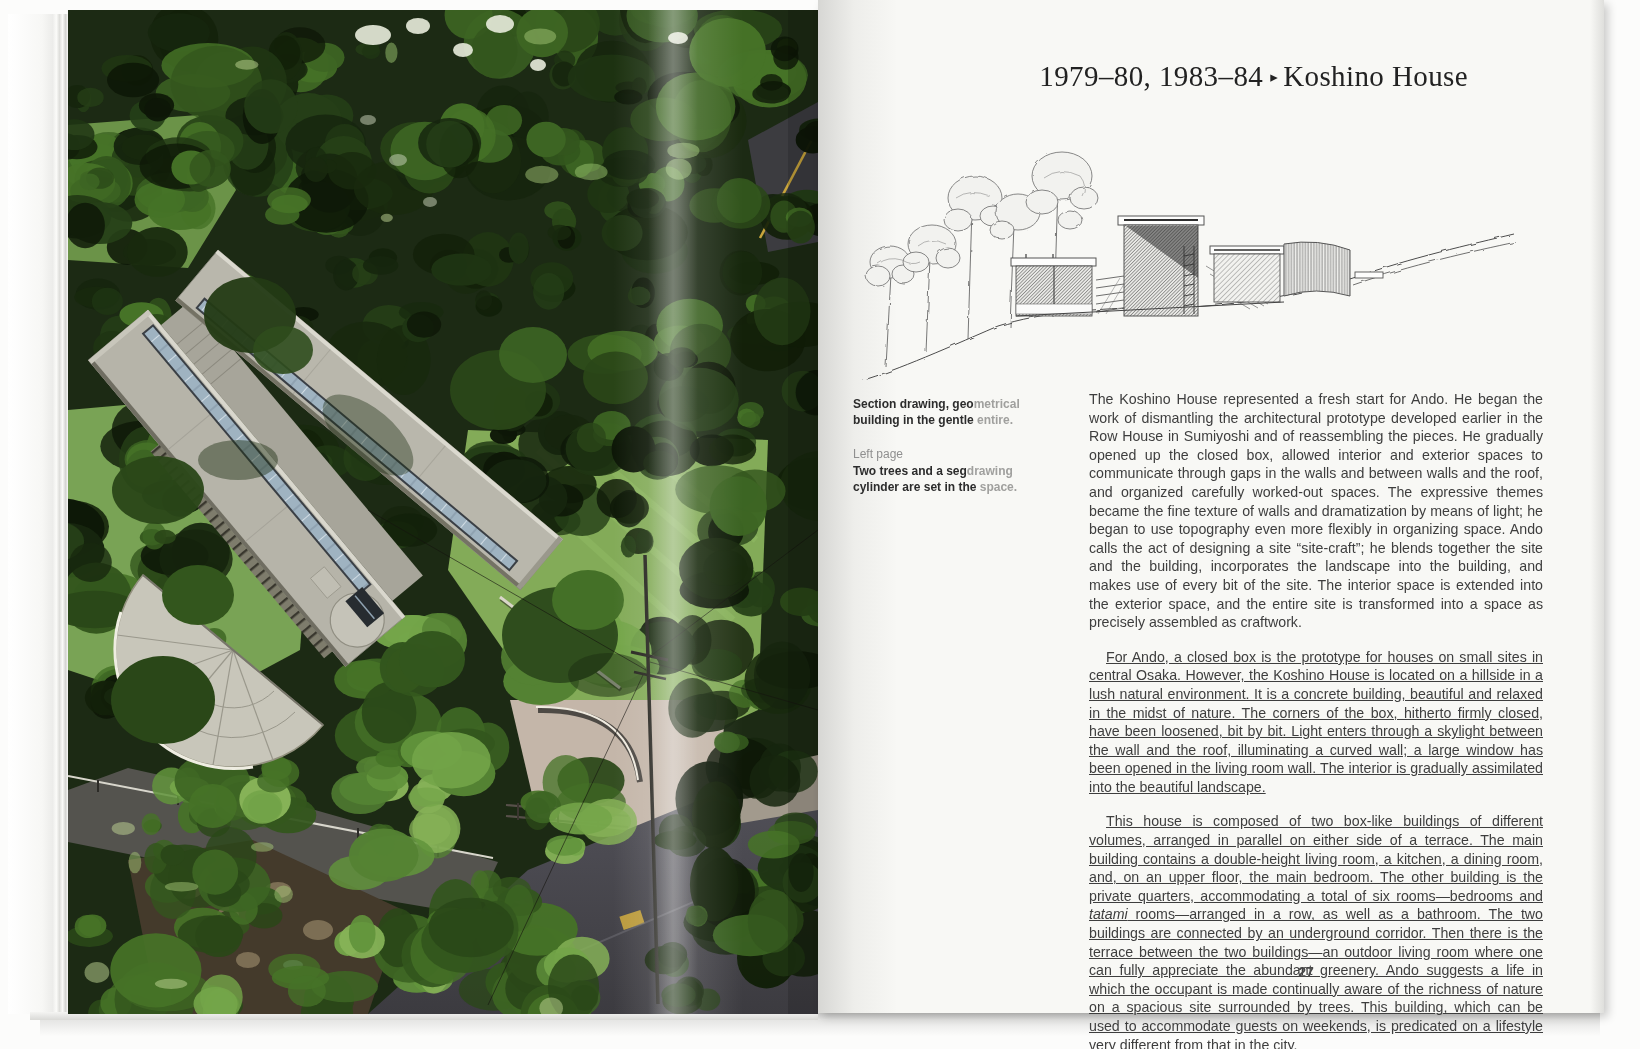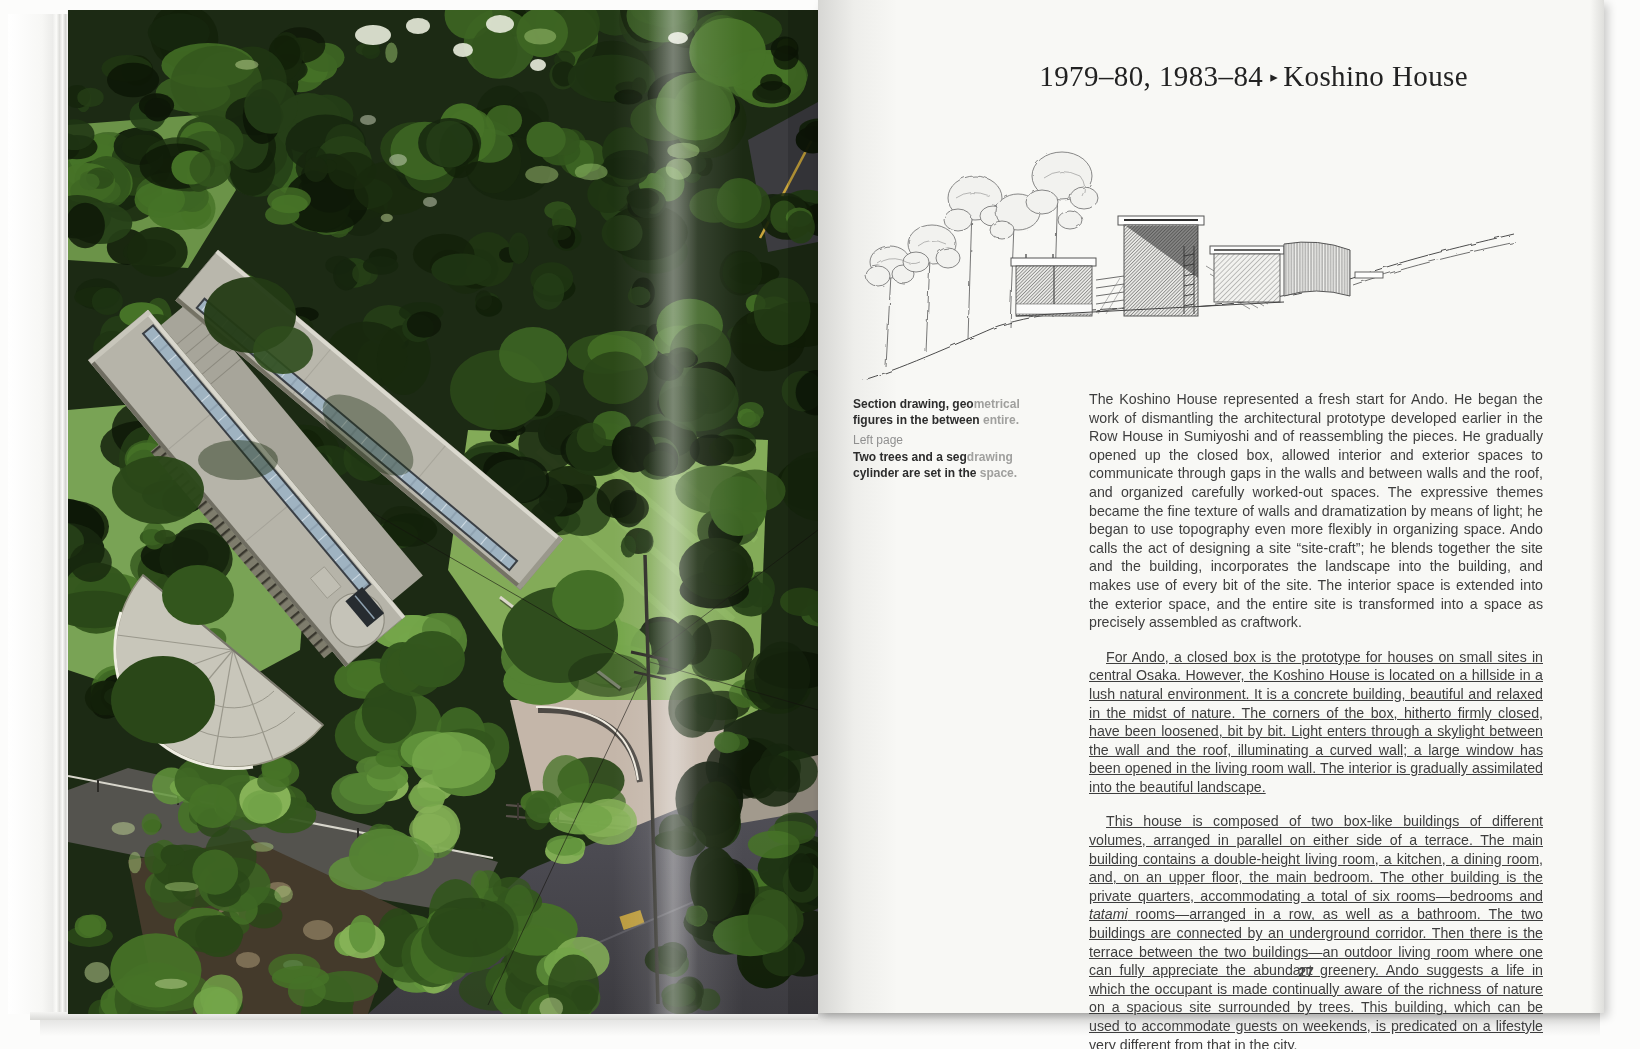--- a/index.html
+++ b/index.html
@@ -28,21 +28,21 @@
   #header{position:absolute;left:0;top:60px;width:650px;text-align:right;color:#222;}
   #page-title{font-family:"Liberation Serif","DejaVu Serif",serif;font-size:29px;letter-spacing:.4px;white-space:nowrap;}
   #page-title .arrow{font-size:15px;position:relative;top:-4px;padding:0 5px 0 7px;}
   #page-subtitle{margin-top:7px;font-family:"Liberation Serif","DejaVu Serif",serif;font-weight:bold;
     font-size:15.5px;color:#1f1f1f;word-spacing:1px;}
   #page-subtitle .arrow{font-size:10px;position:relative;top:-1.5px;padding:0 4px;}
   
   #drawing{position:absolute;left:30px;top:146px;width:676px;height:234px;}
   
   #captions{position:absolute;left:35px;top:396px;width:175px;font-size:12px;line-height:16.2px;font-weight:bold;}
-  #captions .block2{margin-top:4px;}
+  #captions .block2{margin-top:18px;}
   .t-dark{color:#2c2c2c;}
   .t-faded{color:#a0a09e;}
   .t-label{color:#8f8f8f;font-weight:normal;}
   
   #body-text{position:absolute;left:255px;top:374px;width:486px;font-size:14.2px;line-height:18.6px;
     color:#3e3e3e;text-align:justify;}
   #body-text p{margin:16px;}
   #body-text p.indent{text-indent:17px;text-decoration:underline;}
   
   #folio{position:absolute;left:476px;top:964px;width:24px;text-align:center;
@@ -1115,21 +1115,21 @@
           <path d="M436,98 Q470,92 502,104 L502,150 Q468,140 436,150 Z" fill="url(#p-vert)" stroke="#555" stroke-width="1"></path>
           <rect x="507" y="126" width="28" height="6" fill="#fdfdfc" stroke="#555" stroke-width="0.9"></rect>
           <line x1="168" y1="170" x2="436" y2="156" stroke="#444" stroke-width="1"></line>
         </g>
       </svg>
     </div>
 
     <div id="captions">
       <div>
           <div><span class="t-dark">Section drawing, geo</span><span class="t-faded">metrical</span></div>
-          <div><span class="t-dark">figures in the between </span><span class="t-faded">entire.</span></div>
+          <div><span class="t-dark">building in the gentle </span><span class="t-faded">entire.</span></div>
         </div>
       <div class="block2">
           <div><span class="t-label">Left page</span></div>
           <div><span class="t-dark">Two trees and a seg</span><span class="t-faded">drawing</span></div>
           <div><span class="t-dark">cylinder are set in the </span><span class="t-faded">space.</span></div>
         </div>
     </div>
 
     <div id="body-text">
         <p><span>The Koshino House represented a fresh start for Ando. He began the work of dismantling the architectural prototype developed earlier in the Row House in Sumiyoshi and of reassembling the pieces. He gradually opened up the closed box, allowed interior and exterior spaces to communicate through gaps in the walls and between walls and the roof, and organized carefully worked-out spaces. The expressive themes became the fine texture of walls and dramatization by means of light; he began to use topography even more flexibly in organizing space. Ando calls the act of designing a site “site-craft”; he blends together the site and the building, incorporates the landscape into the building, and makes use of every bit of the site. The interior space is extended into the exterior space, and the entire site is transformed into a space as precisely assembled as craftwork.</span></p>

